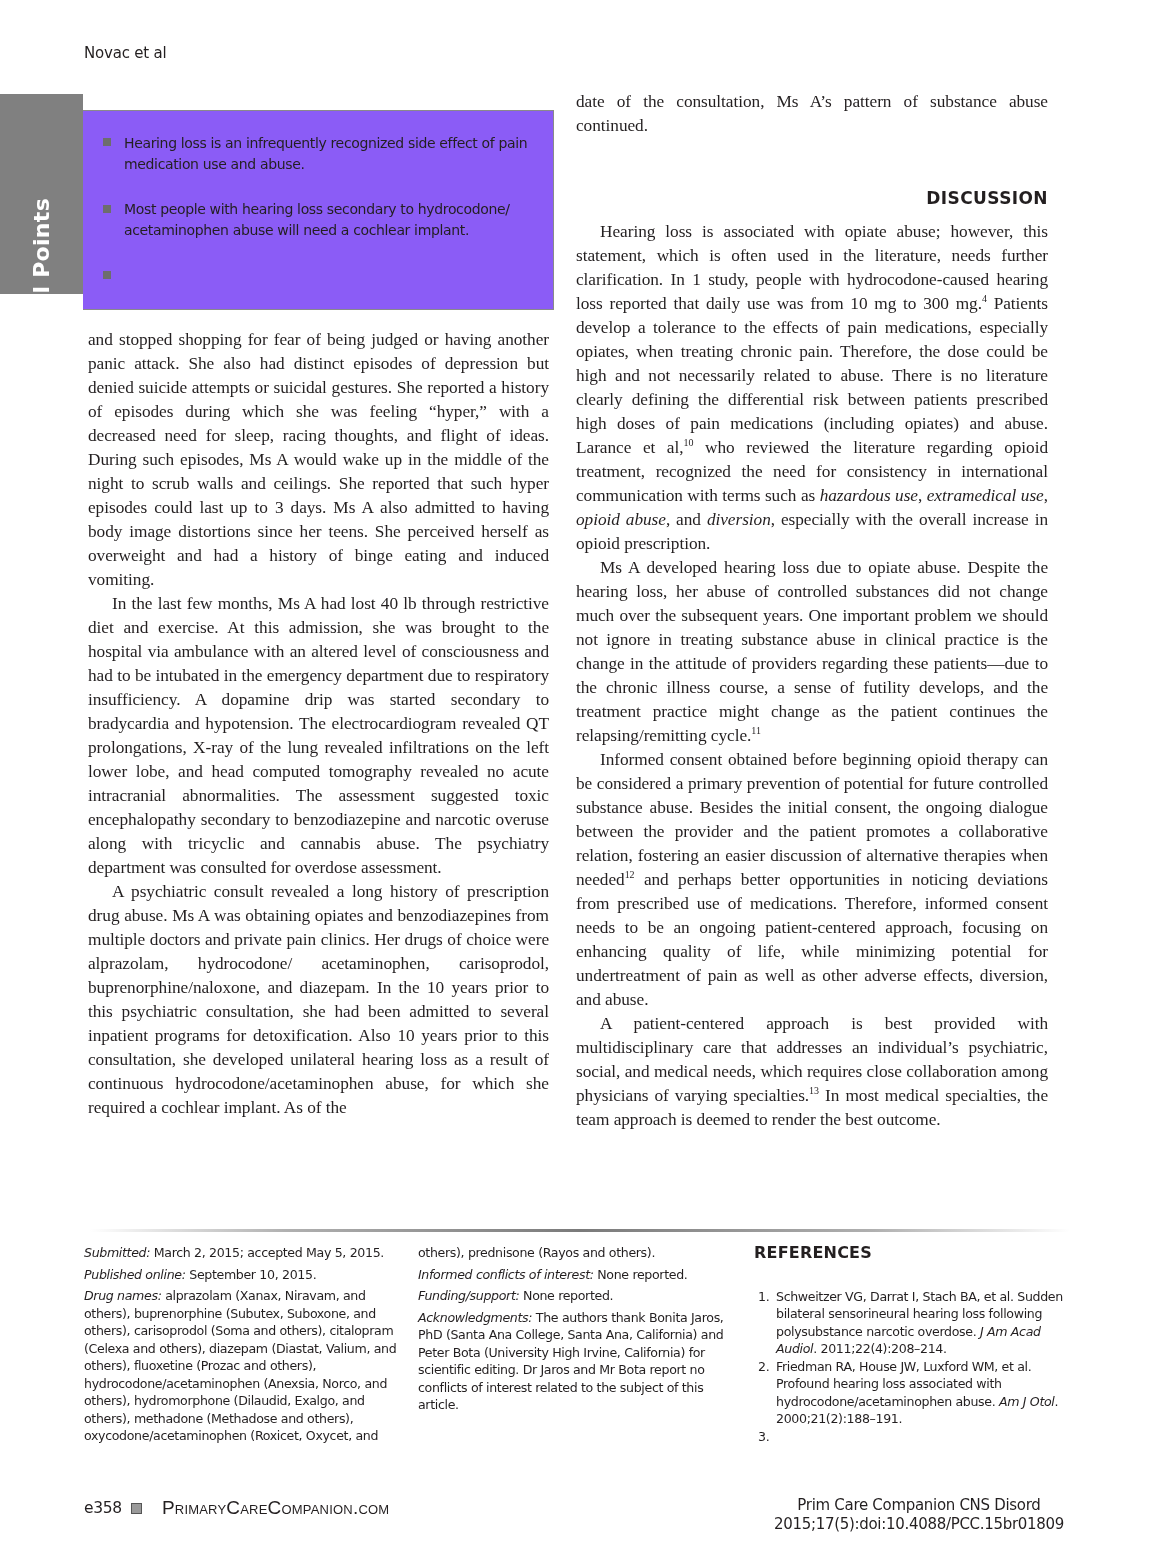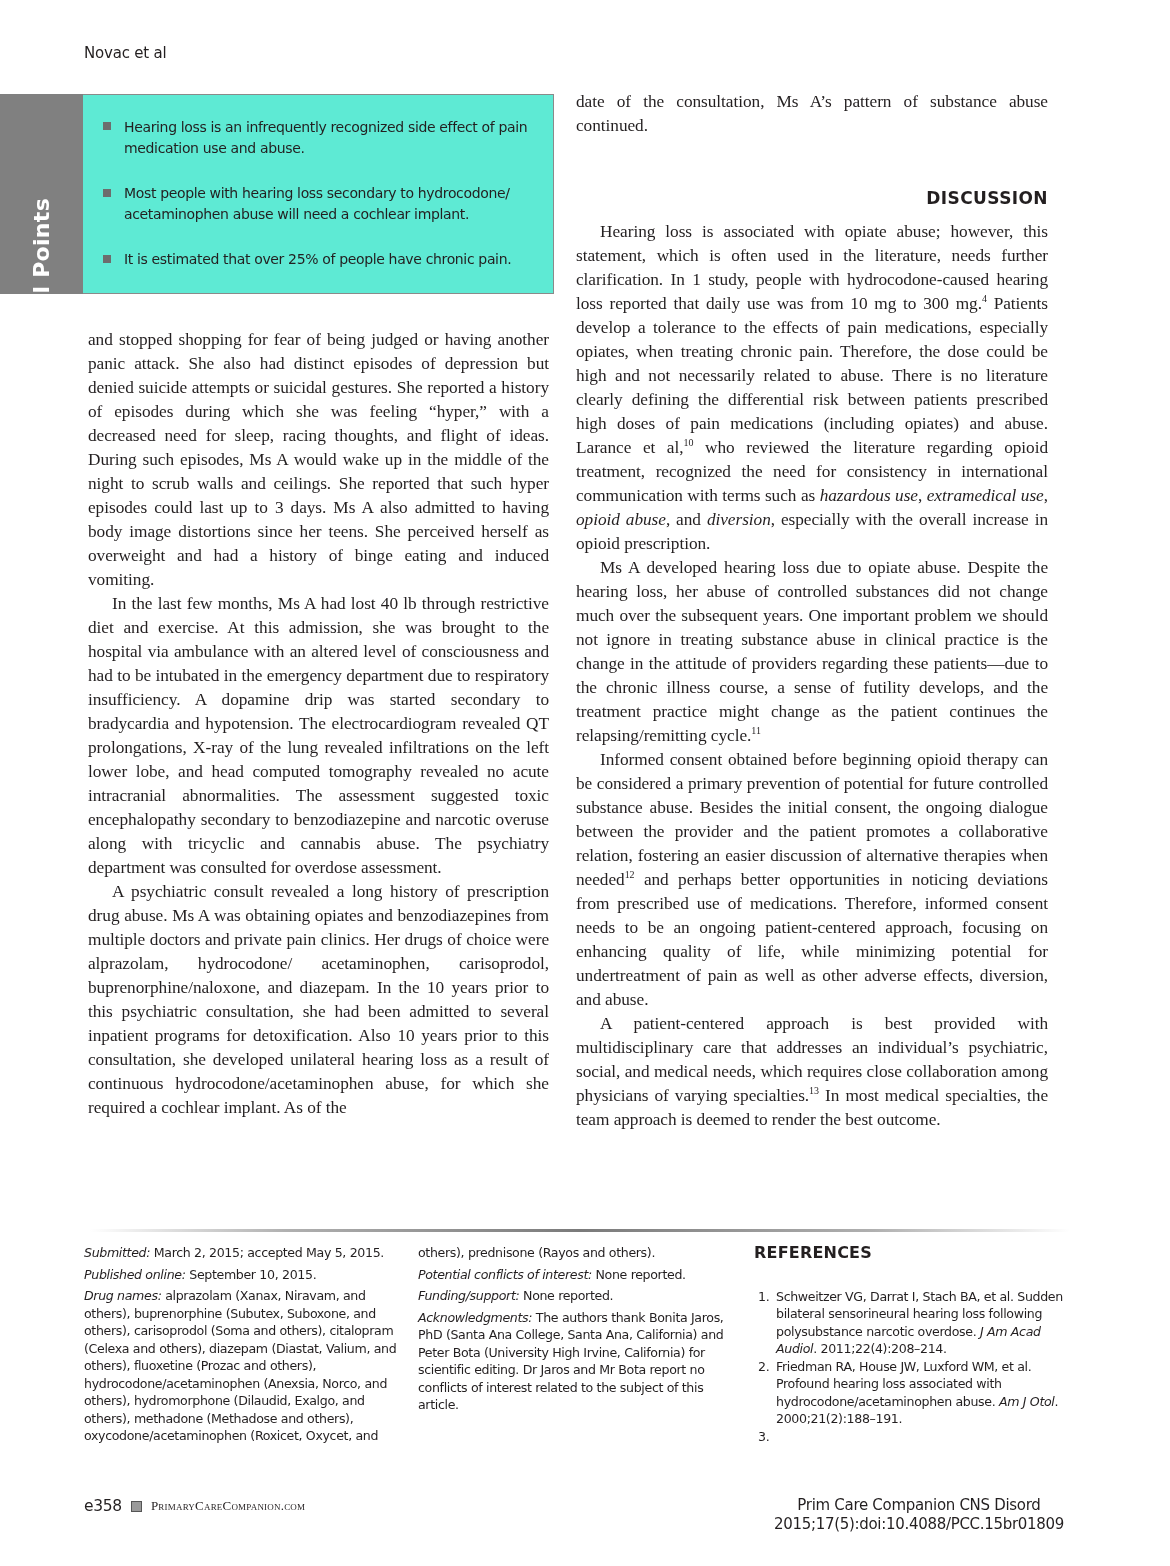--- a/index.html
+++ b/index.html
@@ -6,21 +6,21 @@
   body { width: 1170px; height: 1566px; position: relative; overflow: hidden; color: #231f20; }
   .sans { font-family: "DejaVu Sans", "Liberation Sans", sans-serif; }
   .serif { font-family: "Liberation Serif", "DejaVu Serif", serif; }
 
   #running-head { position: absolute; left: 84px; top: 44px; font-size: 15px; letter-spacing: -0.2px; }
 
   
   #cp-tab { position: absolute; left: 0; top: 94px; width: 83px; height: 200px; background: #808080; }
   #cp-tab-label { position: absolute; left: 41px; top: 194px; transform: translate(-50%, -50%) rotate(-90deg);
     white-space: nowrap; color: #ffffff; font-weight: bold; font-size: 22px; letter-spacing: 0.3px; }
-  #cp-box { position: absolute; left: 83px; top: 94px; width: 470px; height: 198px; border: 1.5px solid #8a8a8a; border-left: none; background: #5eead4; }
+  #cp-box { position: absolute; left: 83px; top: 110px; width: 470px; height: 198px; border: 1.5px solid #8a8a8a; border-left: none; background: #8b5cf6; }
   .cp-item { position: absolute; left: 41px; width: 420px; font-size: 14px; line-height: 21px; letter-spacing: -0.35px; }
   .cp-bullet { position: absolute; left: 20px; width: 8px; height: 8px; background: #6d6d6d; }
 
   
   .col { position: absolute; font-size: 17.3px; line-height: 24px; text-align: justify; letter-spacing: -0.05px; }
   .col p { margin: 0; }
   .col p.ind { text-indent: 24px; }
   #col-left { left: 88px; top: 328px; width: 461px; }
   #col-right { left: 576px; top: 90px; width: 472px; }
   #col-right p.cont { }
@@ -39,38 +39,37 @@
   #foot-col2 { left: 418px; top: 1244px; width: 315px; }
   #refs { left: 752px; top: 1244px; width: 320px; }
   #refs-heading { font-weight: bold; font-size: 16px; letter-spacing: 0.2px; margin: 0 0 26px 2px; }
   .ref { position: relative; padding-left: 24px; margin-bottom: 0; }
   .ref-num { position: absolute; left: 6px; top: 0; }
 
   
   #pf-left { position: absolute; left: 84px; top: 1497px; font-size: 15.5px; display: flex; align-items: center; gap: 6px; justify-content: flex-end; }
   #pf-page { font-family: "DejaVu Sans", "Liberation Sans", sans-serif; letter-spacing: -0.3px; }
   #pf-square { width: 9px; height: 9px; background: #9a9a9a; border: 1.5px solid #555; display: inline-block; margin: 0 3px; }
-  #pf-site { font-family: Liberation Serif, serif; font-variant: small-caps; font-size: 13px; letter-spacing: 0.2px; }
+  #pf-site { font-family: Liberation Sans, sans-serif; font-variant: small-caps; font-size: 19px; letter-spacing: 0.2px; margin-left: 11px; }
   #pf-right { position: absolute; right: 106px; top: 1496px; text-align: center; font-size: 15px; line-height: 19px; letter-spacing: -0.3px; }
 </style>
 </head>
 <body>
 
 <div id="running-head" class="sans">Novac et al</div>
 
 <div id="cp-tab">
   <div id="cp-tab-label" class="sans">Clinical Points</div>
 </div>
 <div id="cp-box" class="sans">
   <span class="cp-bullet" style="top:27px"></span>
   <div class="cp-item" style="top:22px">Hearing loss is an infrequently recognized side effect of pain medication use and abuse.</div>
   <span class="cp-bullet" style="top:94px"></span>
   <div class="cp-item" style="top:88px">Most people with hearing loss secondary to hydrocodone/ acetaminophen abuse will need a cochlear implant.</div>
   <span class="cp-bullet" style="top:160px"></span>
-  <div class="cp-item" style="top:154px">It is estimated that over 25% of people have chronic pain.</div>
 </div>
 
 <div id="col-left" class="col serif">
   <p>and stopped shopping for fear of being judged or having another panic attack. She also had distinct episodes of depression but denied suicide attempts or suicidal gestures. She reported a history of episodes during which she was feeling “hyper,” with a decreased need for sleep, racing thoughts, and flight of ideas. During such episodes, Ms A would wake up in the middle of the night to scrub walls and ceilings. She reported that such hyper episodes could last up to 3 days. Ms A also admitted to having body image distortions since her teens. She perceived herself as overweight and had a history of binge eating and induced vomiting.</p>
   <p class="ind">In the last few months, Ms A had lost 40 lb through restrictive diet and exercise. At this admission, she was brought to the hospital via ambulance with an altered level of consciousness and had to be intubated in the emergency department due to respiratory insufficiency. A dopamine drip was started secondary to bradycardia and hypotension. The electrocardiogram revealed QT prolongations, X-ray of the lung revealed infiltrations on the left lower lobe, and head computed tomography revealed no acute intracranial abnormalities. The assessment suggested toxic encephalopathy secondary to benzodiazepine and narcotic overuse along with tricyclic and cannabis abuse. The psychiatry department was consulted for overdose assessment.</p>
   <p class="ind">A psychiatric consult revealed a long history of prescription drug abuse. Ms A was obtaining opiates and benzodiazepines from multiple doctors and private pain clinics. Her drugs of choice were alprazolam, hydrocodone/ acetaminophen, carisoprodol, buprenorphine/naloxone, and diazepam. In the 10 years prior to this psychiatric consultation, she had been admitted to several inpatient programs for detoxification. Also 10 years prior to this consultation, she developed unilateral hearing loss as a result of continuous hydrocodone/acetaminophen abuse, for which she required a cochlear implant. As of the</p>
 </div>
 
 <div id="col-right" class="col serif">
   <p class="cont">date of the consultation, Ms A’s pattern of substance abuse continued.</p>
@@ -84,21 +83,21 @@
 <div id="divider"></div>
 
 <div id="foot-col1" class="foot sans">
   <p><b>Submitted:</b><span> March 2, 2015; accepted May 5, 2015.</span></p>
   <p><b>Published online:</b><span> September 10, 2015.</span></p>
   <p><b>Drug names:</b><span> alprazolam (Xanax, Niravam, and others), buprenorphine (Subutex, Suboxone, and others), carisoprodol (Soma and others), citalopram (Celexa and others), diazepam (Diastat, Valium, and others), fluoxetine (Prozac and others), hydrocodone/acetaminophen (Anexsia, Norco, and others), hydromorphone (Dilaudid, Exalgo, and others), methadone (Methadose and others), oxycodone/acetaminophen (Roxicet, Oxycet, and</span></p>
 </div>
 
 <div id="foot-col2" class="foot sans">
   <p>others), prednisone (Rayos and others).</p>
-  <p><b>Potential conflicts of interest:</b><span> None reported.</span></p>
+  <p><b>Informed conflicts of interest:</b><span> None reported.</span></p>
   <p><b>Funding/support:</b><span> None reported.</span></p>
   <p><b>Acknowledgments:</b><span> The authors thank Bonita Jaros, PhD (Santa Ana College, Santa Ana, California) and Peter Bota (University High Irvine, California) for scientific editing.  Dr Jaros and Mr Bota report no conflicts of interest related to the subject of this article.</span></p>
 </div>
 
 <div id="refs" class="foot sans">
   <div id="refs-heading">REFERENCES</div>
   <div class="ref">
     <span class="ref-num">1.</span>
     <span>Schweitzer VG, Darrat I, Stach BA, et al. Sudden bilateral sensorineural hearing loss following polysubstance narcotic overdose. </span><em>J Am Acad Audiol</em><span>. 2011;22(4):208–214.</span>
   </div>

